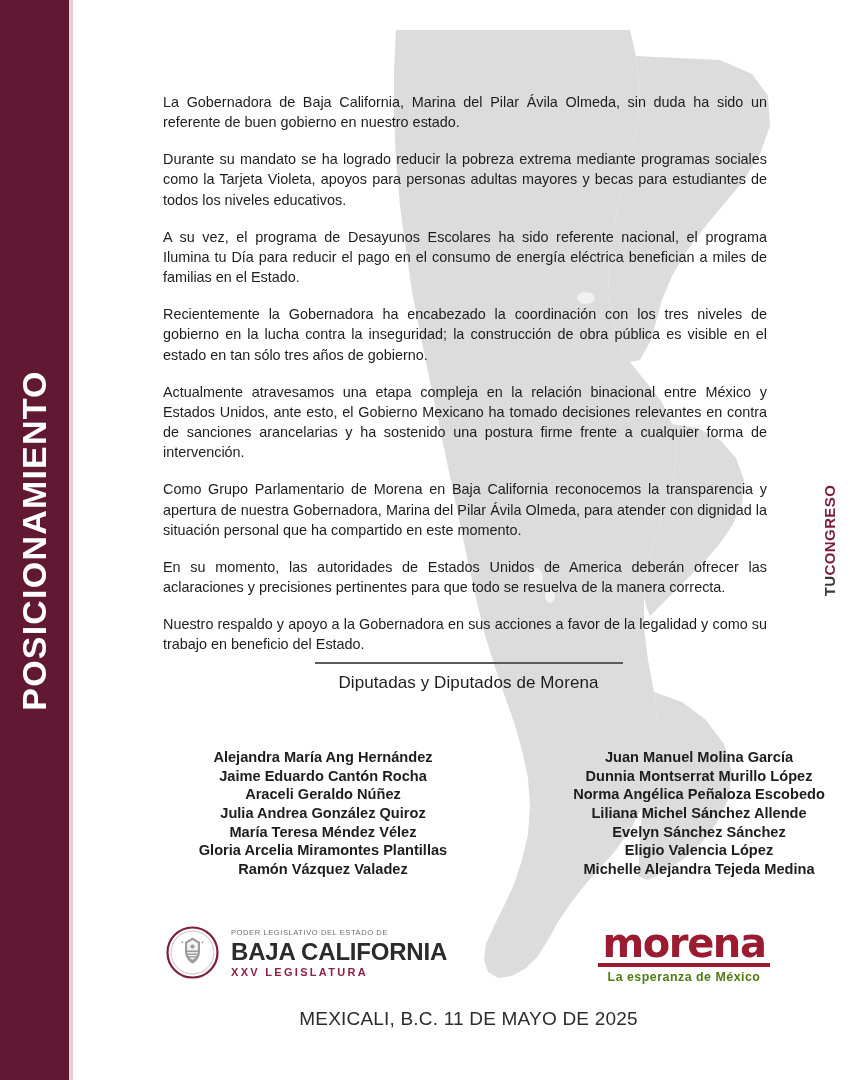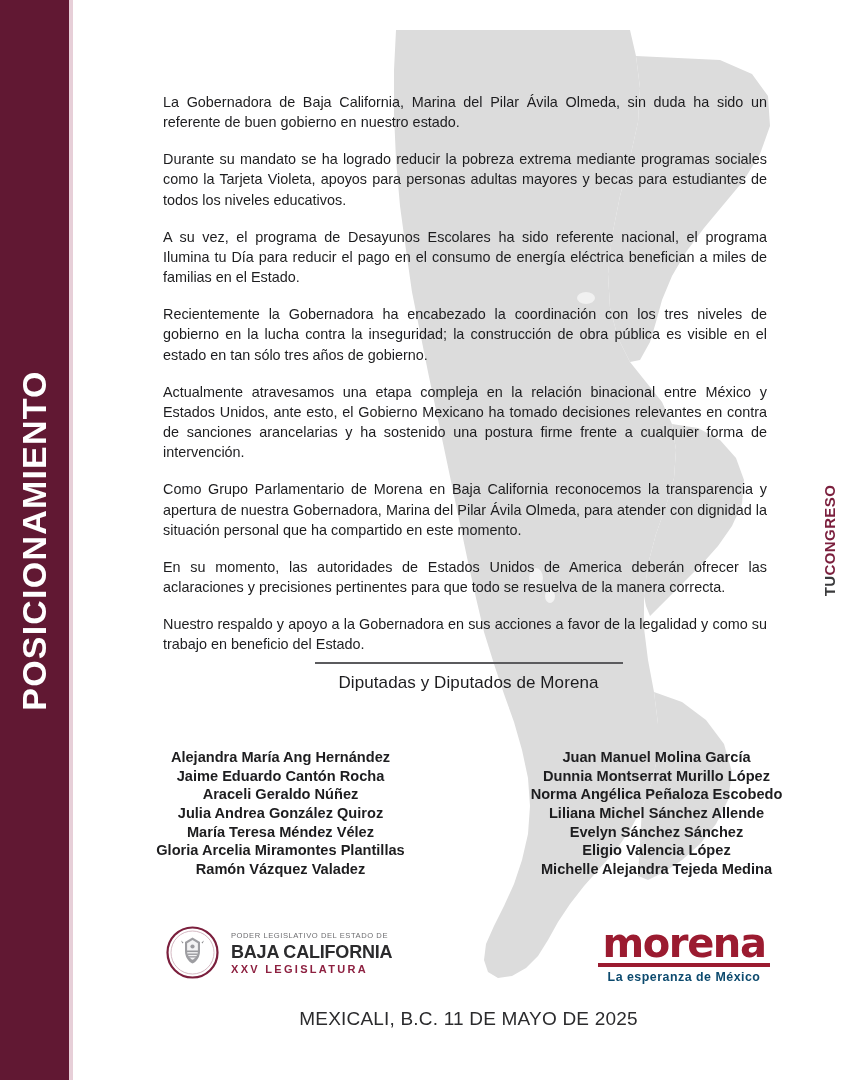--- a/index.html
+++ b/index.html
@@ -143,21 +143,21 @@
     color: #1d1d1f;
     letter-spacing: 0.1px;
   }
 
   .names {
     position: absolute;
     left: 0;
     top: 748px;
     width: 791px;
     display: flex;
-    justify-content: center;
+    justify-content: flex-end;
     gap: 46px;
   }
   .names-col {
     width: 330px;
     text-align: center;
   }
   .names-col .name {
     font-size: 14.6px;
     font-weight: bold;
     color: #1d1d1f;
@@ -191,21 +191,21 @@
   .bc-seal svg { display: block; width: 100%; height: 100%; }
   .bc-words { line-height: 1; padding-top: 2px; }
   .bc-l1 {
     font-size: 7.6px;
     color: #6d6d70;
     letter-spacing: 0.55px;
     font-weight: normal;
     margin-bottom: 3px;
   }
   .bc-l2 {
-    font-size: 18px;
+    font-size: 24px;
     font-weight: bold;
     color: #2b2b2d;
     letter-spacing: -0.2px;
     margin-bottom: 3px;
   }
   .bc-l3 {
     font-size: 11px;
     font-weight: bold;
     color: #8d2040;
     letter-spacing: 2.3px;
@@ -228,21 +228,21 @@
   }
   .morena-rule {
     width: 172px;
     height: 4px;
     background: #9b1b30;
     margin: 1px auto 3px auto;
   }
   .morena-tag {
     font-size: 12.4px;
     font-weight: bold;
-    color: #0c4a6e;
+    color: #4d7c0f;
     letter-spacing: 0.5px;
   }
 
   .date-line {
     position: absolute;
     left: 0;
     top: 1008px;
     width: 791px;
     text-align: center;
     font-size: 19px;

